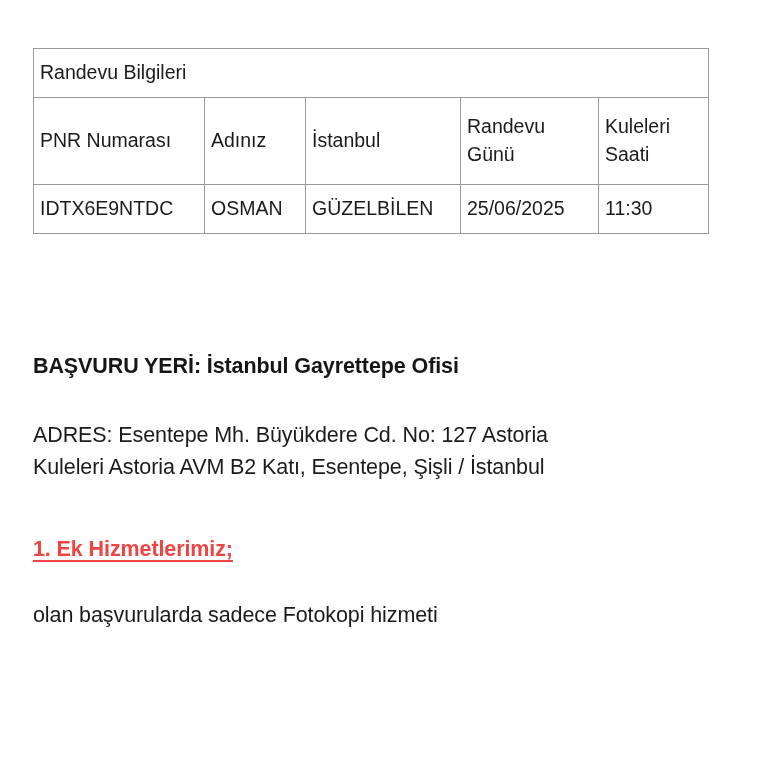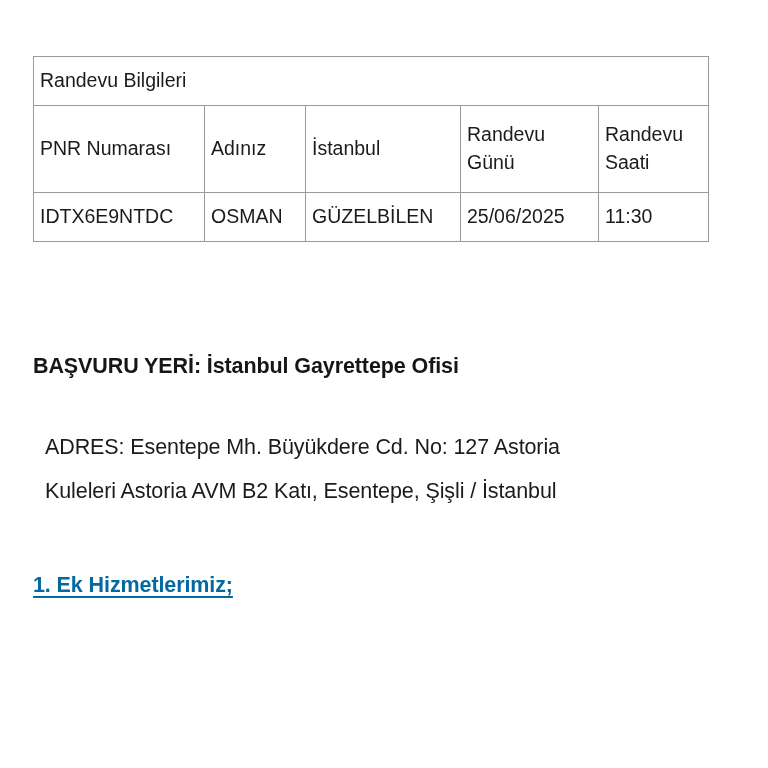--- a/index.html
+++ b/index.html
@@ -22,21 +22,21 @@
     top: 0;
     width: 768px;
     height: 768px;
     overflow: hidden;
   }
 
   
   .appt-table-wrap {
     position: absolute;
     left: 33px;
-    top: 56px;
+    top: 48px;
     width: 675px;
   }
   table.appt-table {
     border-collapse: collapse;
     table-layout: fixed;
     width: 675px;
     background: #ffffff;
   }
   table.appt-table td {
     border: 1px solid #9a9a9a;
@@ -83,34 +83,34 @@
     font-weight: bold;
     line-height: 1.32;
     letter-spacing: -0.1px;
     margin: 0;
     color: #161616;
   }
   .para {
     font-size: 21.5px;
     font-weight: normal;
     line-height: 1.46;
-    margin: 12px;
+    margin: 0;
     color: #1b1b1b;
     letter-spacing: -0.1px;
   }
   .gap-1 { height: 40px; }
   .gap-2 { height: 52px; }
   .gap-3 { height: 36px; }
 
   .heading-underline {
     font-size: 21.5px;
     font-weight: bold;
     line-height: 1.32;
     margin: 0;
-    color: #0369a1;
+    color: #ef4444;
     text-decoration: underline;
     text-underline-offset: 4px;
     text-decoration-thickness: 2px;
     display: inline-block;
     letter-spacing: -0.1px;
   }
   .clip-line {
     white-space: nowrap;
     overflow: hidden;
   }
@@ -131,21 +131,21 @@
       </colgroup>
       <tbody>
         <tr>
           <td class="title-cell" colspan="5">Randevu Bilgileri</td>
         </tr>
         <tr class="header-row">
           <td>PNR Numarası</td>
           <td>Adınız</td>
           <td>İstanbul</td>
           <td>Randevu Günü</td>
-          <td>Randevu Saati</td>
+          <td>Kuleleri Saati</td>
         </tr>
         <tr class="data-row">
           <td>IDTX6E9NTDC</td>
           <td>OSMAN</td>
           <td>GÜZELBİLEN</td>
           <td>25/06/2025</td>
           <td>11:30</td>
         </tr>
       </tbody>
     </table>
@@ -161,16 +161,17 @@
     <p class="para clip-line">Kuleleri Astoria AVM B2 Katı, Esentepe, Şişli / İstanbul</p>
 
     <div class="gap-2"></div>
 
     <div>
       <span class="heading-underline">1. Ek Hizmetlerimiz;</span>
     </div>
 
     <div class="gap-3"></div>
 
+    <p class="para clip-line">olan başvurularda sadece Fotokopi hizmeti</p>
 
   </div>
 
 </div>
 
 </body></html>

